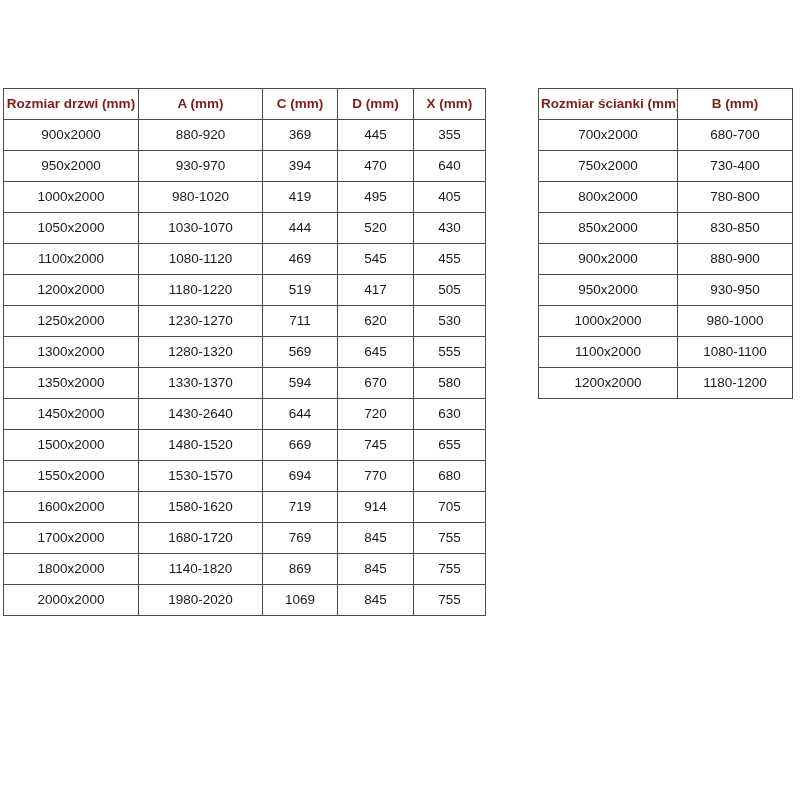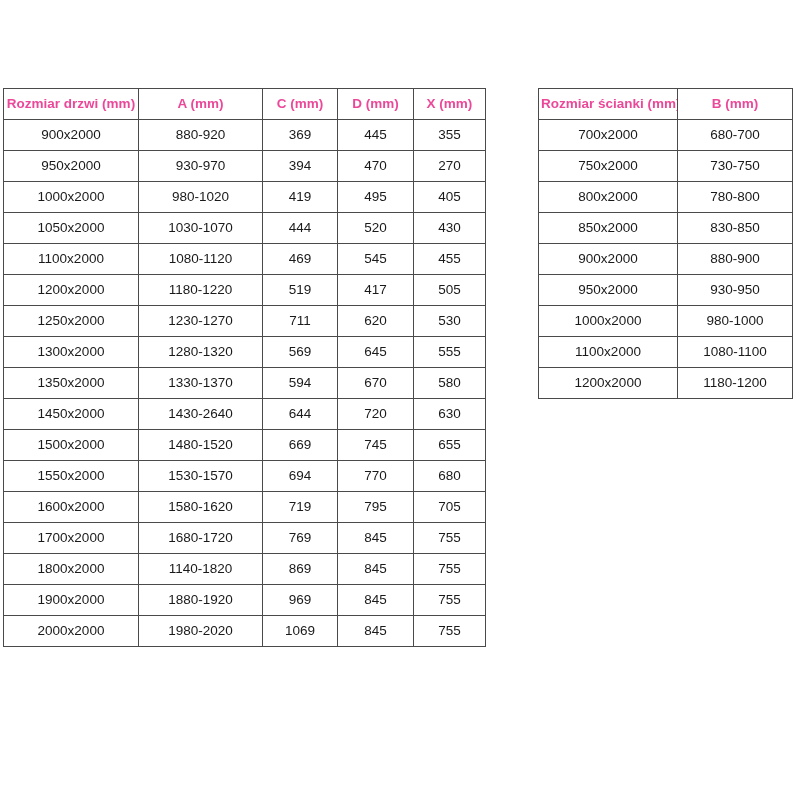--- a/index.html
+++ b/index.html
@@ -30,21 +30,21 @@
     vertical-align: middle;
     height: 30px;
     padding: 0 2px;
     font-size: 13.5px;
     line-height: 1;
     overflow: hidden;
     white-space: nowrap;
   }
   table.spec th {
     font-weight: bold;
-    color: #ec4899;
+    color: #7f1d1d;
   }
   table.spec td {
     font-weight: normal;
     color: #1a1a1a;
   }
   #doors-table {
     left: 3px;
     top: 88px;
     width: 482px;
   }
@@ -89,21 +89,21 @@
           <td>880-920</td>
           <td>369</td>
           <td>445</td>
           <td>355</td>
         </tr>
         <tr>
           <td>950x2000</td>
           <td>930-970</td>
           <td>394</td>
           <td>470</td>
-          <td>270</td>
+          <td>640</td>
         </tr>
         <tr>
           <td>1000x2000</td>
           <td>980-1020</td>
           <td>419</td>
           <td>495</td>
           <td>405</td>
         </tr>
         <tr>
           <td>1050x2000</td>
@@ -165,41 +165,34 @@
           <td>1550x2000</td>
           <td>1530-1570</td>
           <td>694</td>
           <td>770</td>
           <td>680</td>
         </tr>
         <tr>
           <td>1600x2000</td>
           <td>1580-1620</td>
           <td>719</td>
-          <td>795</td>
+          <td>914</td>
           <td>705</td>
         </tr>
         <tr>
           <td>1700x2000</td>
           <td>1680-1720</td>
           <td>769</td>
           <td>845</td>
           <td>755</td>
         </tr>
         <tr>
           <td>1800x2000</td>
           <td>1140-1820</td>
           <td>869</td>
-          <td>845</td>
-          <td>755</td>
-        </tr>
-        <tr>
-          <td>1900x2000</td>
-          <td>1880-1920</td>
-          <td>969</td>
           <td>845</td>
           <td>755</td>
         </tr>
         <tr>
           <td>2000x2000</td>
           <td>1980-2020</td>
           <td>1069</td>
           <td>845</td>
           <td>755</td>
         </tr>
@@ -217,21 +210,21 @@
           <th>B (mm)</th>
         </tr>
     </thead>
     <tbody>
         <tr>
           <td>700x2000</td>
           <td>680-700</td>
         </tr>
         <tr>
           <td>750x2000</td>
-          <td>730-750</td>
+          <td>730-400</td>
         </tr>
         <tr>
           <td>800x2000</td>
           <td>780-800</td>
         </tr>
         <tr>
           <td>850x2000</td>
           <td>830-850</td>
         </tr>
         <tr>

